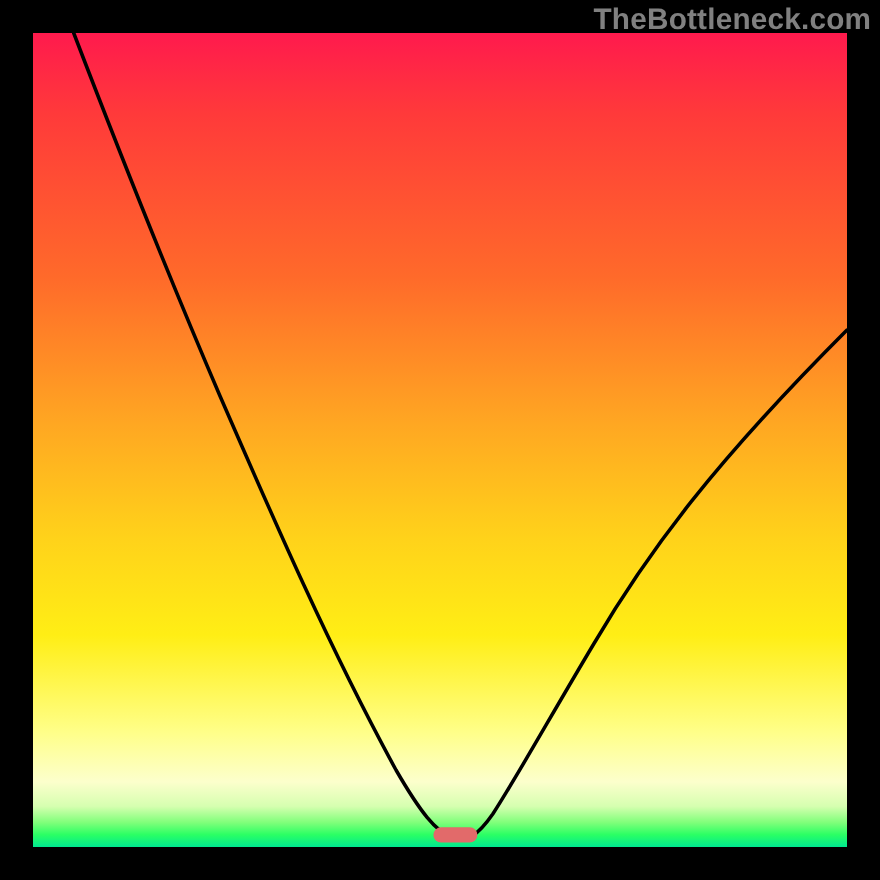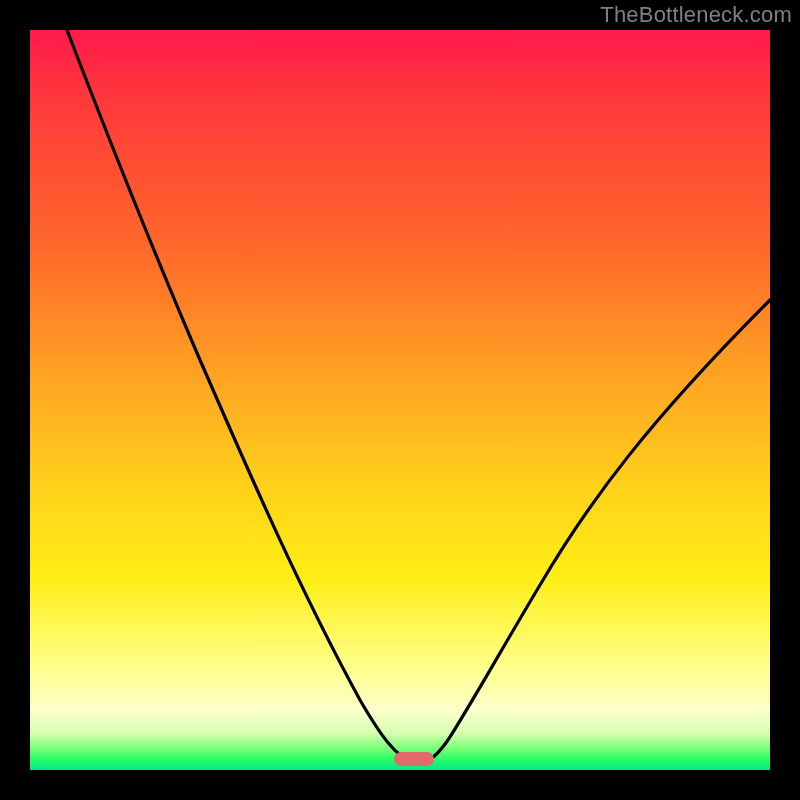--- a/index.html
+++ b/index.html
@@ -38,22 +38,22 @@
       #7fff7a 97%,
       #2aff64 98.5%,
       #00e890 100%
     );
   }
   .watermark {
     position: absolute;
     top: 2px;
     right: 8px;
     color: #808080;
-    font-size: 22px;
-    font-weight: 400;
+    font-size: 27px;
+    font-weight: 700;
     letter-spacing: 0.2px;
   }
   svg.curve {
     position: absolute;
     left: 0;
     top: 0;
     width: 740px;
     height: 740px;
     overflow: visible;
   }

